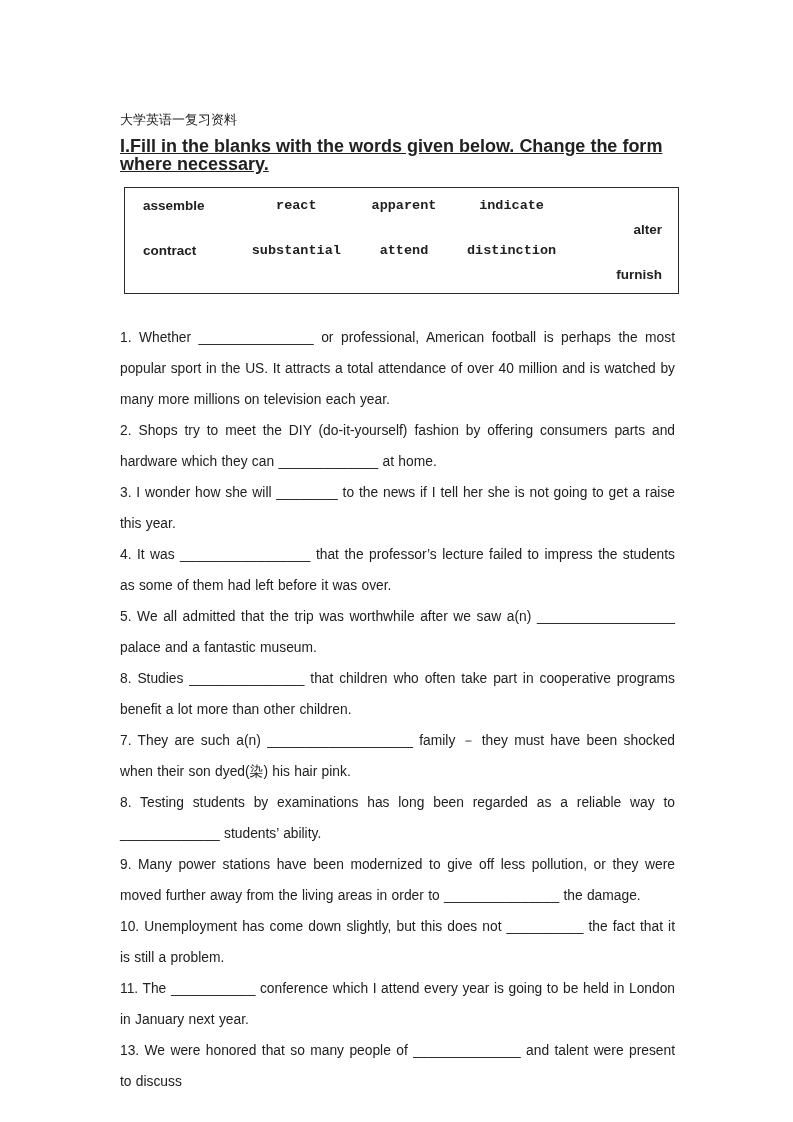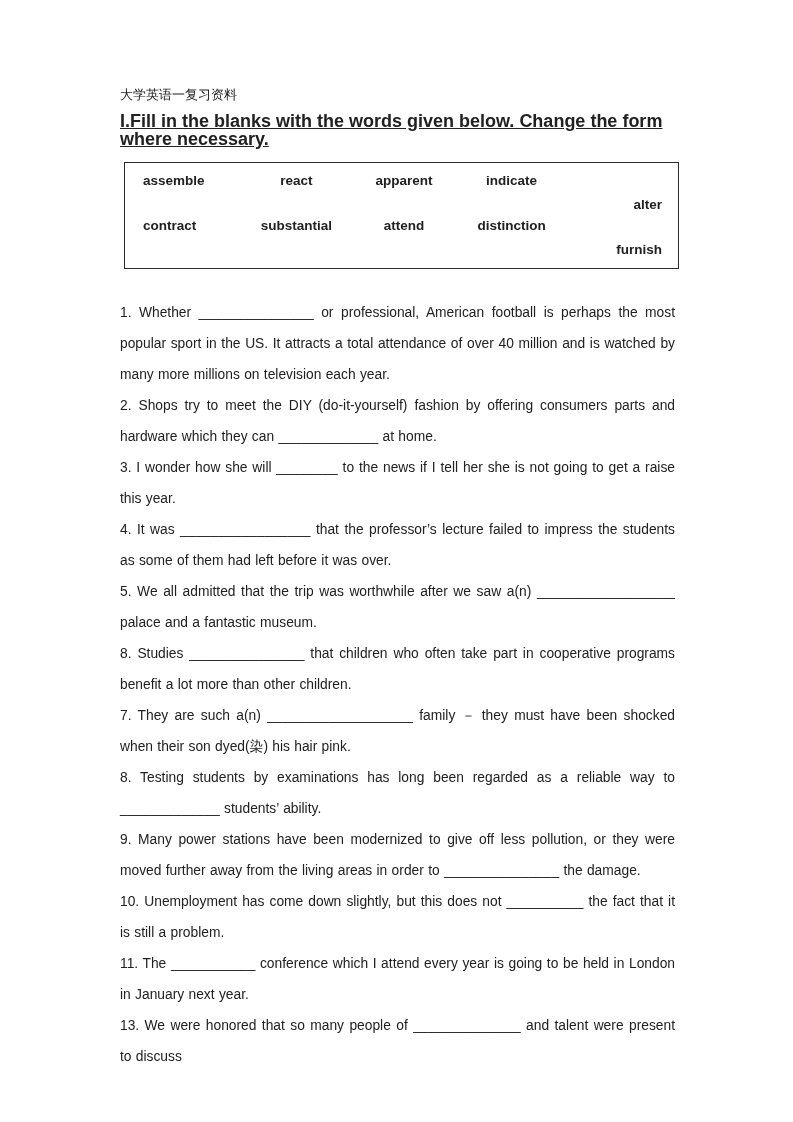--- a/index.html
+++ b/index.html
@@ -12,21 +12,21 @@
     background: #ffffff;
     font-family: "Liberation Sans", sans-serif;
     color: #212121;
     position: relative;
     overflow: hidden;
   }
   .page {
     box-sizing: border-box;
     width: 793px;
     height: 1122px;
-    padding: 86px 118px 0 120px;
+    padding: 111px 118px 0 120px;
   }
   .doc-title {
     font-size: 13px;
     line-height: 18px;
     margin: 0 0 8px 0;
     font-weight: normal;
   }
   .section-heading {
     font-size: 18px;
     line-height: 18px;
@@ -48,21 +48,21 @@
   }
   .word-cell {
     font-weight: bold;
     font-size: 13.5px;
     line-height: 20.5px;
     white-space: nowrap;
   }
   .word-cell.col-0 { text-align: left; padding-left: 8px; }
   .word-cell.col-1,
   .word-cell.col-2,
-  .word-cell.col-3 { text-align: center; }
+  .word-cell.col-3 { text-align: center; font-family: Liberation Mono, monospace; }
   .word-cell.col-4 { text-align: right; padding-right: 6px; margin-top: 24px; }
   .questions {
     width: 100%;
   }
   .question {
     margin: 0;
     font-size: 13.8px;
     line-height: 31px;
     text-align: justify;
     word-spacing: 0.5px;

